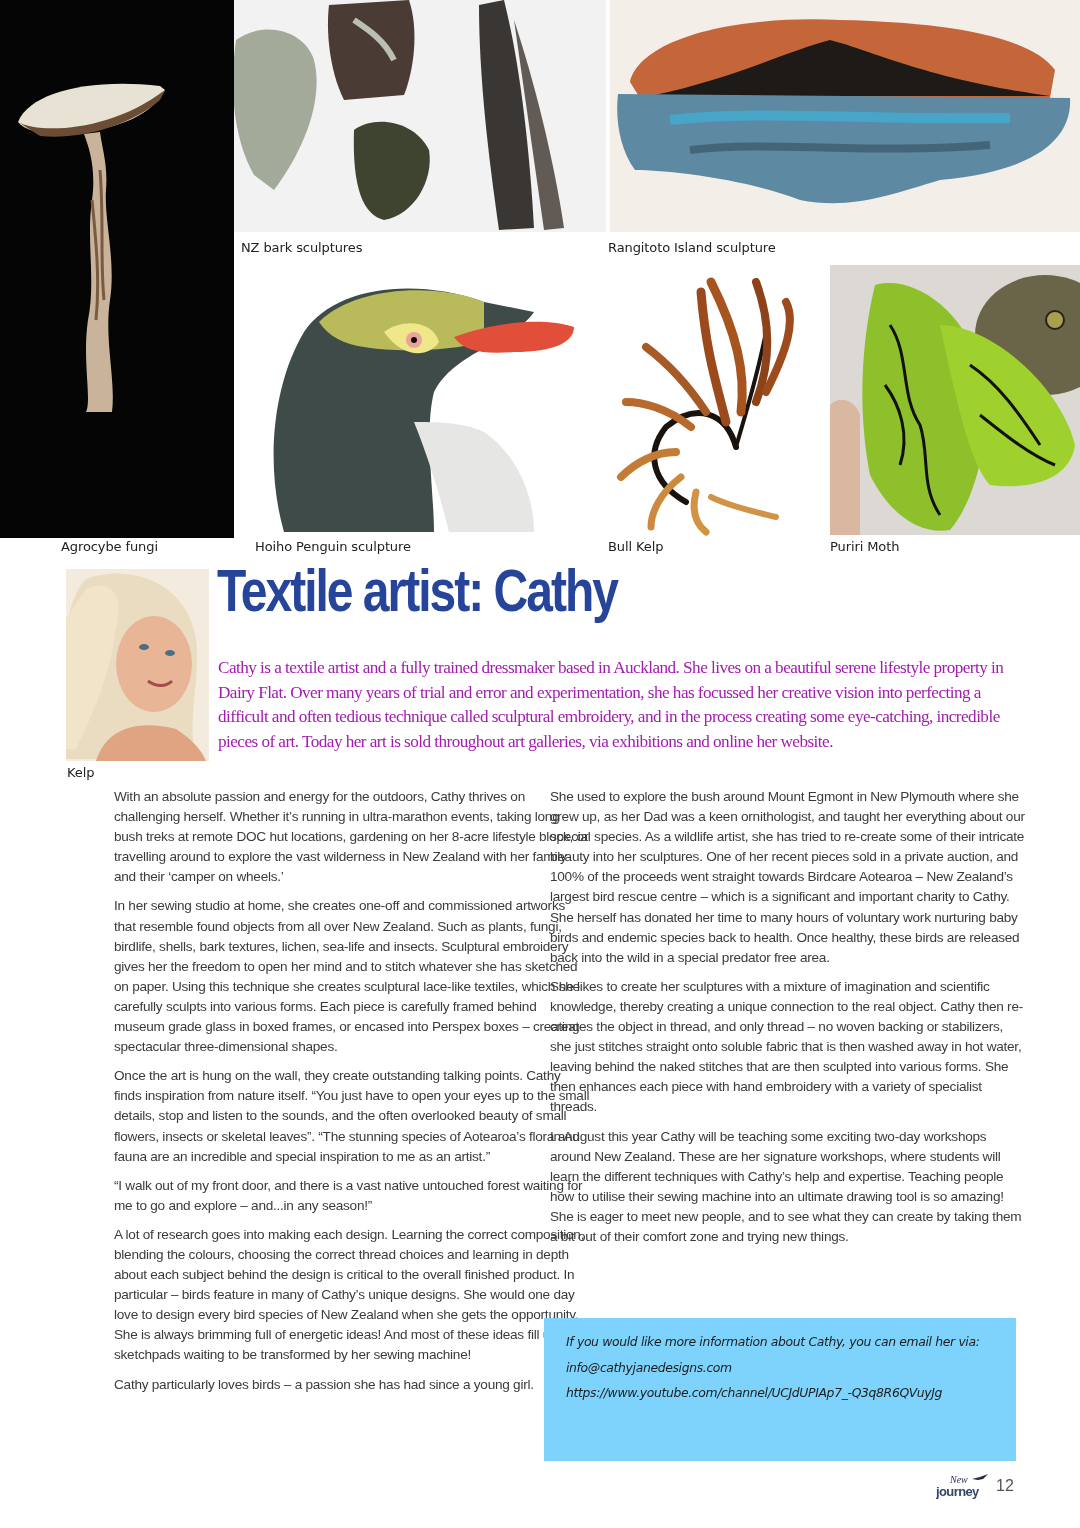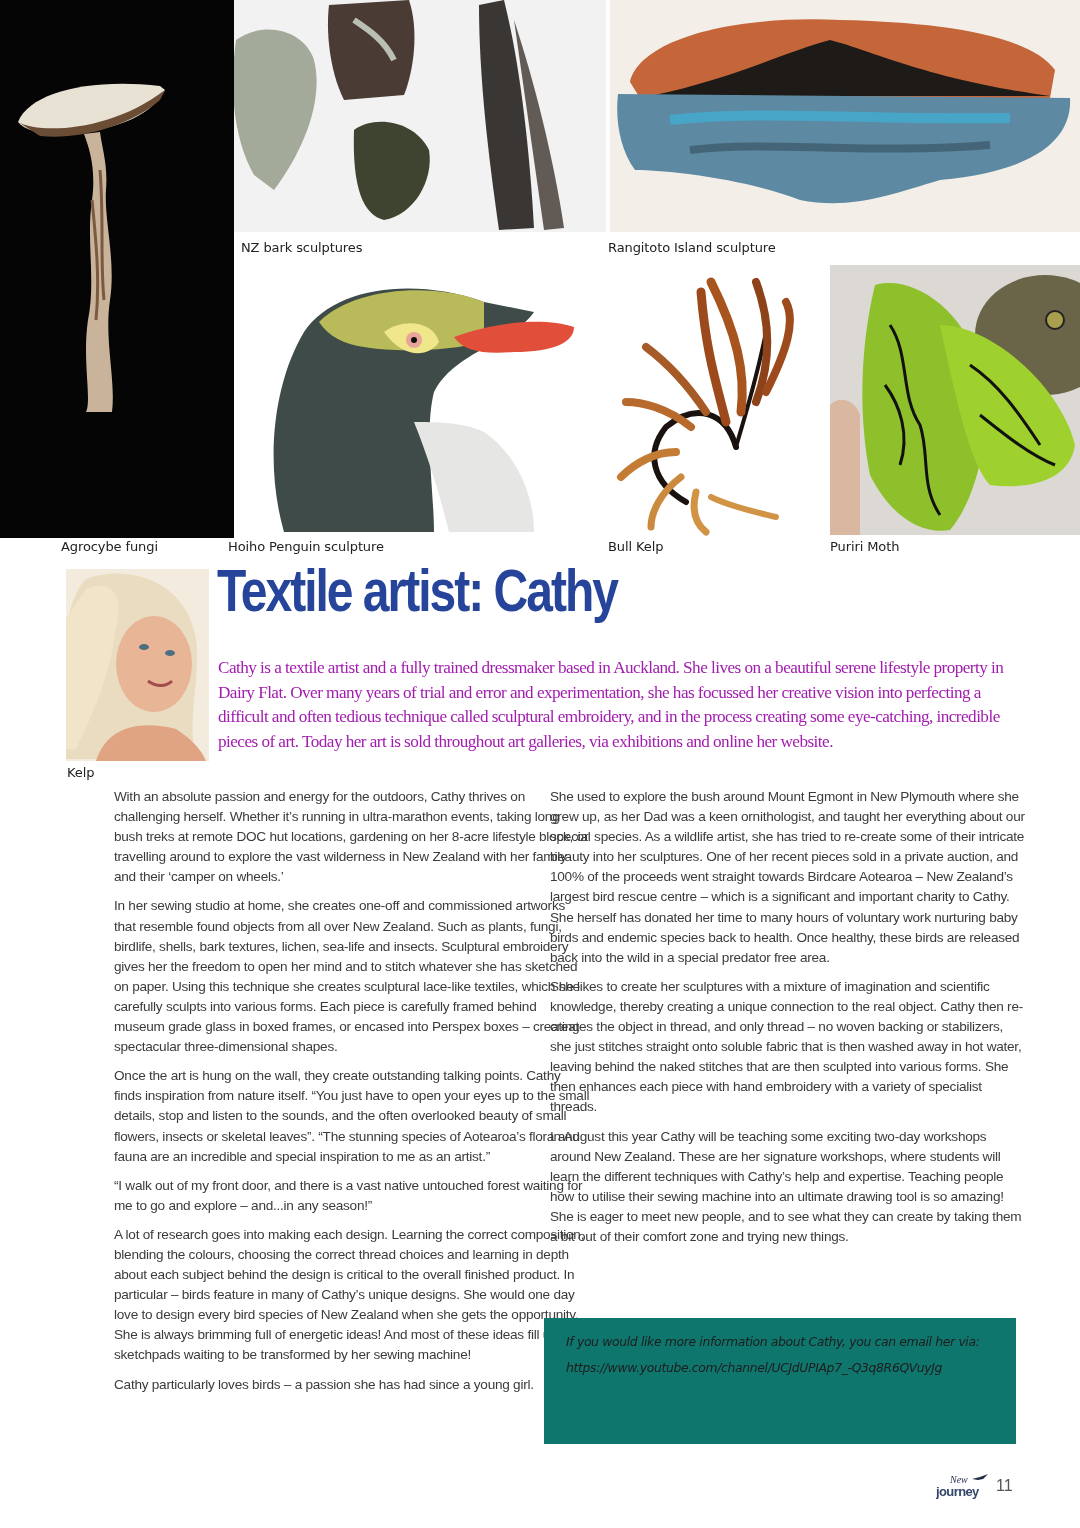--- a/index.html
+++ b/index.html
@@ -27,21 +27,21 @@
     .title { position: absolute; left: 217px; top: 556px; font-family: "Liberation Sans", sans-serif; font-weight: 700; font-size: 60px; color: #26449a; letter-spacing: -2.5px; transform: scaleX(0.80); transform-origin: left top; white-space: nowrap; }
     .intro { position: absolute; left: 218px; top: 656px; width: 810px; font-family: Liberation Serif, serif; font-size: 17.2px; line-height: 24.6px; color: #a21caf; letter-spacing: -0.55px; }
 
     
     .col { position: absolute; top: 787px; width: 476px; font-family: "Liberation Sans", sans-serif; font-size: 13.6px; line-height: 20.1px; color: #3b3b3b; letter-spacing: -0.25px; }
     .col p { margin-bottom: 9px; }
     #col-left { left: 66px; margin-left: 48px; }
     #col-right { left: 550px; }
 
     
-    #contact { position: absolute; left: 544px; top: 1318px; width: 472px; height: 126px; background: #0f766e; padding: 11px 0 0 22px; font-family: "DejaVu Sans", sans-serif; font-style: italic; font-size: 12.4px; line-height: 25.6px; color: #1d1d1d; letter-spacing: -0.35px; }
+    #contact { position: absolute; left: 544px; top: 1318px; width: 472px; height: 143px; background: #7dd3fc; padding: 11px 0 0 22px; font-family: "DejaVu Sans", sans-serif; font-style: italic; font-size: 12.4px; line-height: 25.6px; color: #1d1d1d; letter-spacing: -0.35px; }
     #contact div { white-space: nowrap; }
 
     
     #footer-logo { position: absolute; left: 936px; top: 1473px; width: 56px; height: 26px; }
     #page-num { position: absolute; left: 996px; top: 1477px; font-family: "Liberation Sans", sans-serif; font-size: 16px; color: #555; }
   </style>
 </head>
 <body>
 
 <div id="p-fungi" class="photo">
@@ -85,21 +85,21 @@
     <rect width="372" height="276" fill="#ffffff"></rect>
     <path d="M50 270 C30 200 40 120 70 70 C100 25 180 15 250 40 L300 50 C280 80 220 90 200 130 C190 170 200 230 200 270 Z" fill="#3e4b48"></path>
     <path d="M85 60 C120 25 200 20 250 40 L250 80 C210 90 160 90 130 85 C110 82 95 75 85 60 Z" fill="#b9bb5a"></path>
     <path d="M150 70 C170 55 200 60 205 80 C195 95 170 98 150 70 Z" fill="#f0e68a"></path>
     <circle cx="180" cy="78" r="8" fill="#e9a59a"></circle>
     <circle cx="180" cy="78" r="3" fill="#111"></circle>
     <path d="M220 75 C260 60 310 55 340 65 C340 80 320 90 280 90 C250 92 230 90 220 75 Z" fill="#e14e3a"></path>
     <path d="M180 160 C200 210 210 250 215 270 L300 270 C300 230 280 190 250 170 C230 160 200 160 180 160 Z" fill="#e6e6e4"></path>
   </svg>
 </div>
-<div class="caption" style="left:228px; top:539px;">Hoiho Penguin sculpture</div>
+<div class="caption" style="left:255px; top:539px;">Hoiho Penguin sculpture</div>
 
 <div id="p-kelp" class="photo">
   <svg width="222" height="276" viewBox="0 0 222 276">
     <rect width="222" height="276" fill="#ffffff"></rect>
     <g fill="none" stroke-linecap="round">
       <path d="M130 185 C120 150 90 140 60 165 C40 190 45 220 80 240" stroke="#1a120e" stroke-width="6"></path>
       <path d="M130 185 C140 150 150 120 160 70" stroke="#1a120e" stroke-width="4"></path>
       <path d="M120 160 C110 120 100 90 95 30" stroke="#9c4a1c" stroke-width="9"></path>
       <path d="M135 150 C140 110 130 70 105 20" stroke="#a8541f" stroke-width="9"></path>
       <path d="M150 140 C165 100 165 60 150 20" stroke="#8e421a" stroke-width="8"></path>
@@ -160,23 +160,24 @@
 </div>
 
 <div id="col-right" class="col">
   <p>She used to explore the bush around Mount Egmont in New Plymouth where she grew up, as her Dad was a keen ornithologist, and taught her everything about our special species.  As a wildlife artist, she has tried to re-create some of their intricate beauty into her sculptures.  One of her recent pieces sold in a private auction, and 100% of the proceeds went straight towards Birdcare Aotearoa – New Zealand’s largest bird rescue centre – which is a significant and important charity to Cathy.  She herself has donated her time to many hours of voluntary work nurturing baby birds and endemic species back to health.  Once healthy, these birds are released back into the wild in a special predator free area.</p>
   <p>She likes to create her sculptures with a mixture of imagination and scientific knowledge, thereby creating a unique connection to the real object.  Cathy then re-creates the object in thread, and only thread – no woven backing or stabilizers, she just stitches straight onto soluble fabric that is then washed away in hot water, leaving behind the naked stitches that are then sculpted into various forms.  She then enhances each piece with hand embroidery with a variety of specialist threads.</p>
   <p>In August this year Cathy will be teaching some exciting two-day workshops around New Zealand.  These are her signature workshops, where students will learn the different techniques with Cathy’s help and expertise. Teaching people how to utilise their sewing machine into an ultimate drawing tool is so amazing!  She is eager to meet new people, and to see what they can create by taking them a bit out of their comfort zone and trying new things.</p>
 </div>
 
 <div id="contact">
   <div>If you would like more information about Cathy, you can email her via:</div>
+  <div>info@cathyjanedesigns.com</div>
   <div>https://www.youtube.com/channel/UCJdUPIAp7_-Q3q8R6QVuyJg</div>
 </div>
 
 <div id="footer-logo">
   <svg width="56" height="26" viewBox="0 0 56 26">
     <text x="14" y="10" font-family="Liberation Serif, serif" font-style="italic" font-size="10" fill="#1e2a44">New</text>
     <path d="M36 6 L44 4 L52 1 L47 6 L42 7 Z" fill="#1e2a44"></path>
     <text x="0" y="23" font-family="Liberation Sans, sans-serif" font-weight="700" font-size="13" fill="#34466a" letter-spacing="-0.6">journey</text>
   </svg>
 </div>
-<div id="page-num">11</div>
+<div id="page-num">12</div>
 
 </body></html>

